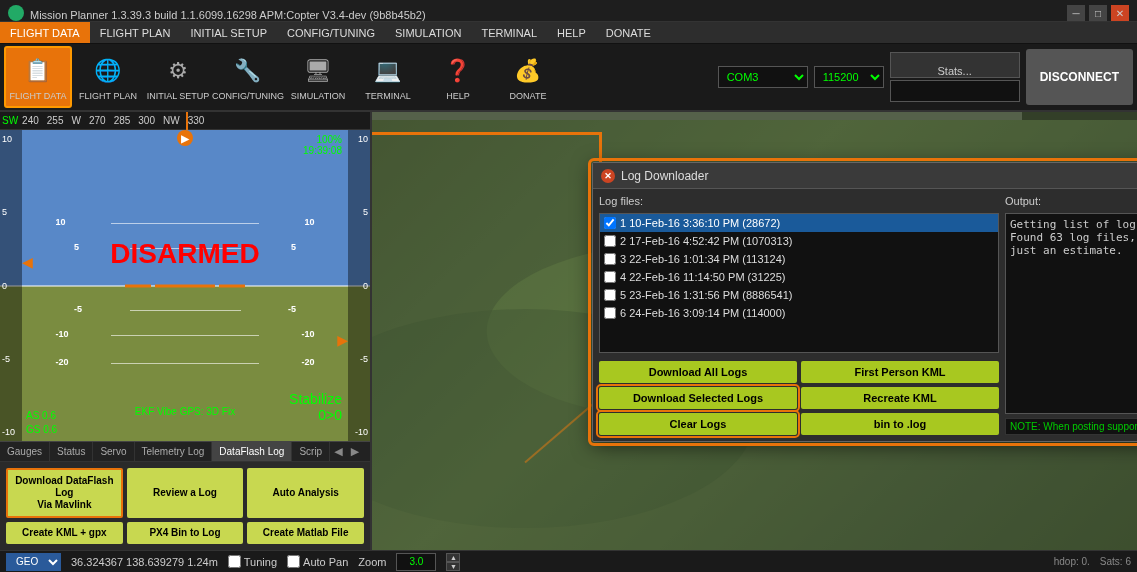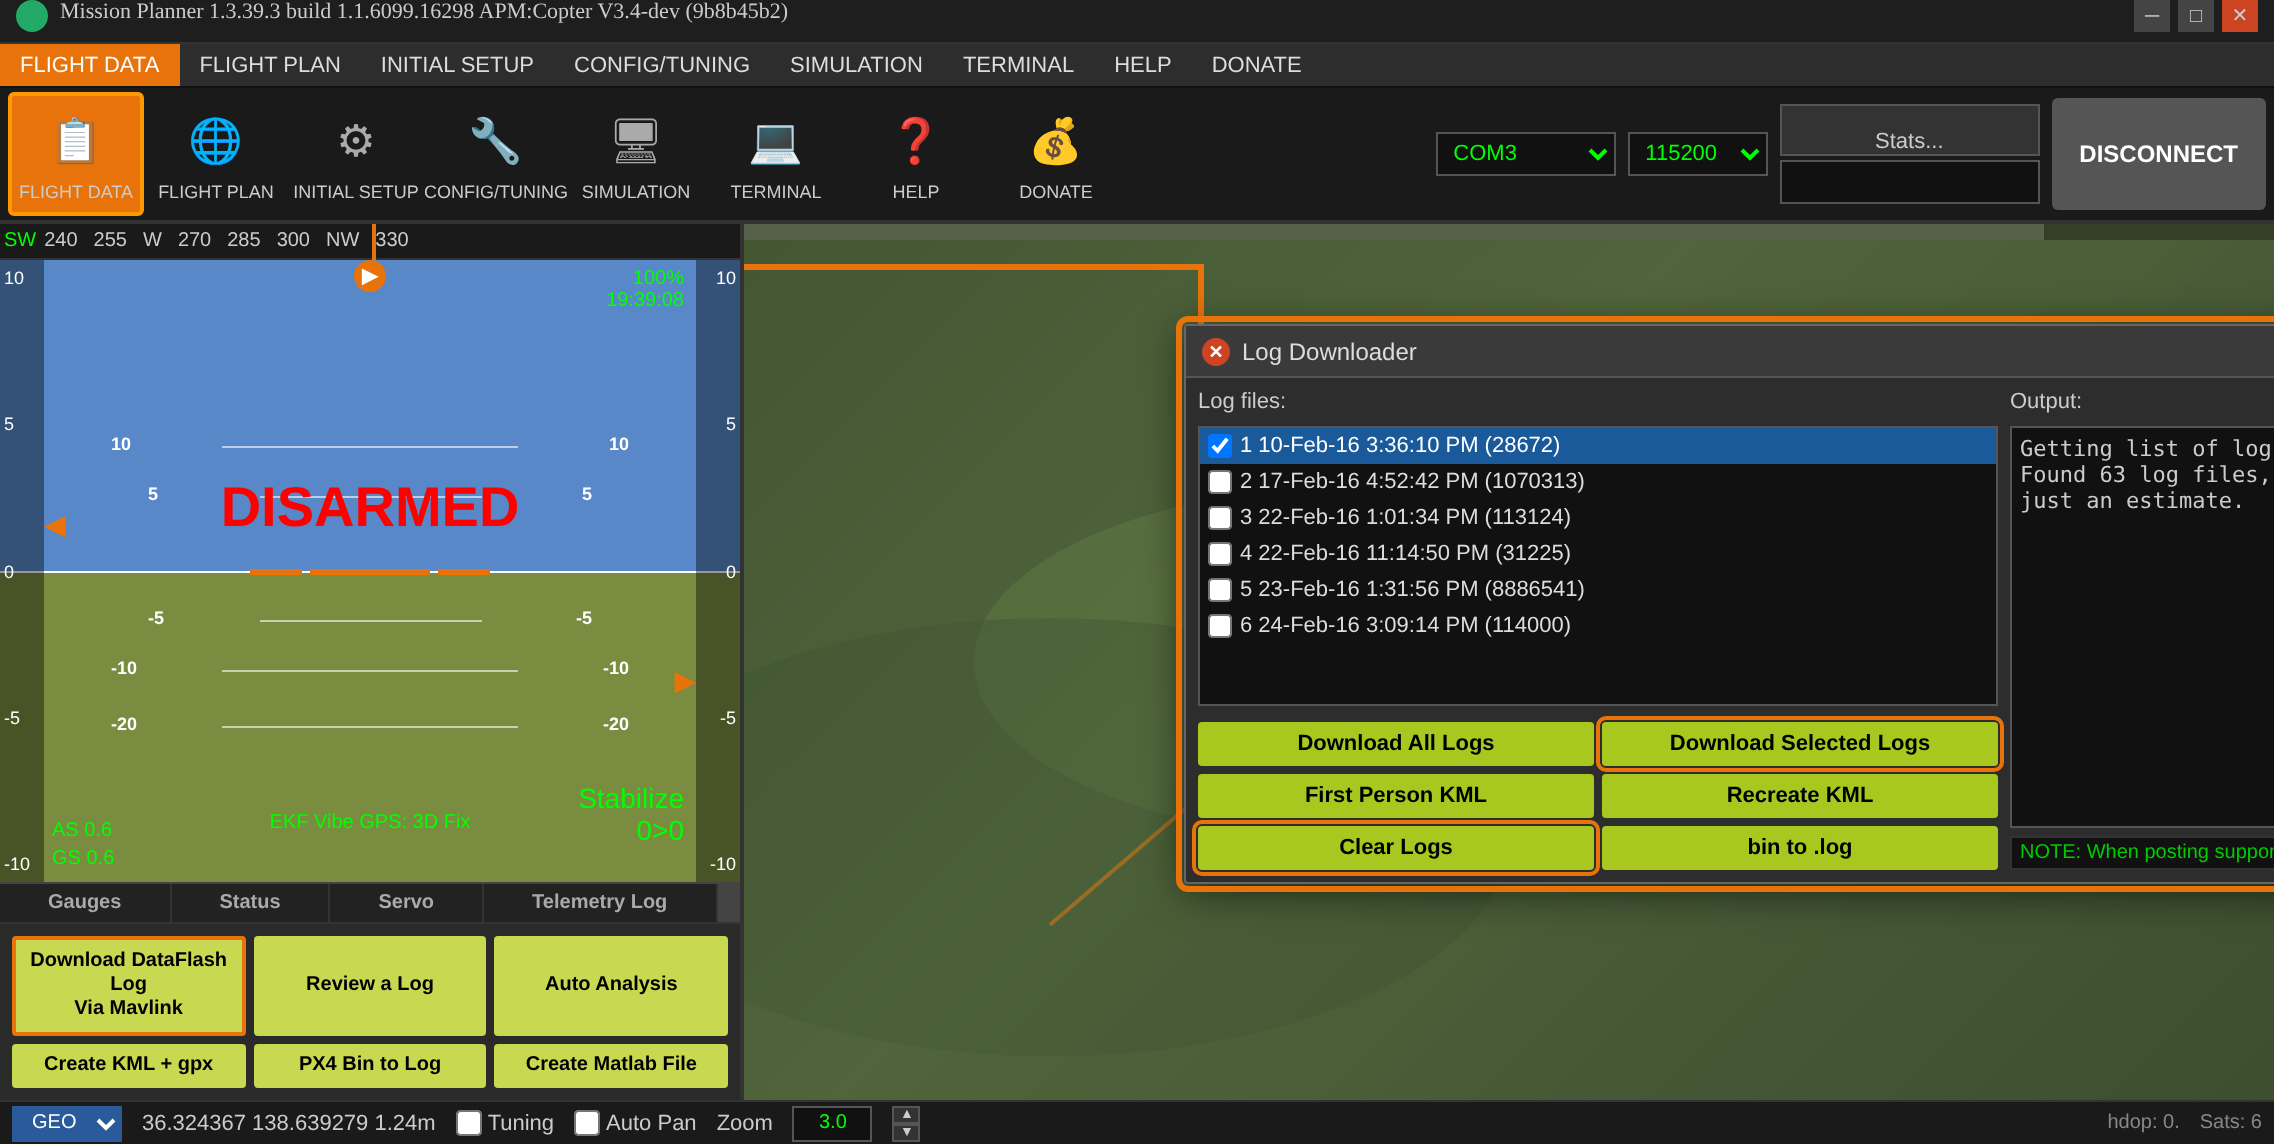--- a/index.html
+++ b/index.html
@@ -10,26 +10,25 @@
       font-family: 'Segoe UI', Tahoma, sans-serif;
       font-size: 11px;
       background: #1a1a1a;
     }
 
     
     .title-bar {
       background: #1e1e1e;
       height: 22px;
       display: flex;
-      align-items: flex-start;
+      align-items: flex-end;
       padding: 0 8px;
       color: #ccc;
       font-size: 11px;
       border-bottom: 1px solid #333;
-      font-family: Liberation Serif, serif;
     }
     .title-bar .logo {
       width: 16px; height: 16px;
       background: #2a6;
       border-radius: 50%;
       margin-right: 6px;
       flex-shrink: 0;
     }
     .title-bar .title-text { flex: 1; }
     .title-bar .win-controls { display: flex; gap: 4px; }
@@ -165,26 +164,25 @@
       border-top: 1px solid #444;
     }
     .tabs-row {
       display: flex;
       background: #222;
       border-bottom: 1px solid #333;
       height: 20px;
       overflow: hidden;
     }
     .tab {
-      padding: 0 24px;
+      padding: 0 7px;
       display: flex; align-items: center;
       cursor: pointer; font-size: 10px; color: #aaa;
       border-right: 1px solid #333;
       white-space: nowrap;
-      font-weight: bold;
     }
     .tab.active { background: #444; color: #fff; }
     .tab-arrow {
       padding: 0 4px;
       display: flex; align-items: center;
       cursor: pointer; color: #888;
       background: #222;
     }
     .dataflash-buttons {
       display: grid;
@@ -612,22 +610,22 @@
                     <span>5 23-Feb-16 1:31:56 PM  (8886541)</span>
                   </div>
                   <div class="log-item">
                     <input type="checkbox" style="">
                     <span>6 24-Feb-16 3:09:14 PM  (114000)</span>
                   </div>
                 </div>
             </div>
             <div class="log-action-buttons">
               <button class="log-action-btn">Download All Logs</button>
+              <button class="log-action-btn">First Person KML</button>
               <button class="log-action-btn highlighted">Download Selected Logs</button>
-              <button class="log-action-btn">First Person KML</button>
               <button class="log-action-btn">Recreate KML</button>
               <button class="log-action-btn highlighted">Clear Logs</button>
               <button class="log-action-btn">bin to .log</button>
             </div>
           </div>
 
           <div class="output-section">
             <div class="section-label">Output:</div>
             <div class="output-area" id="output-area">
                 <div>Getting list of log files...</div>

